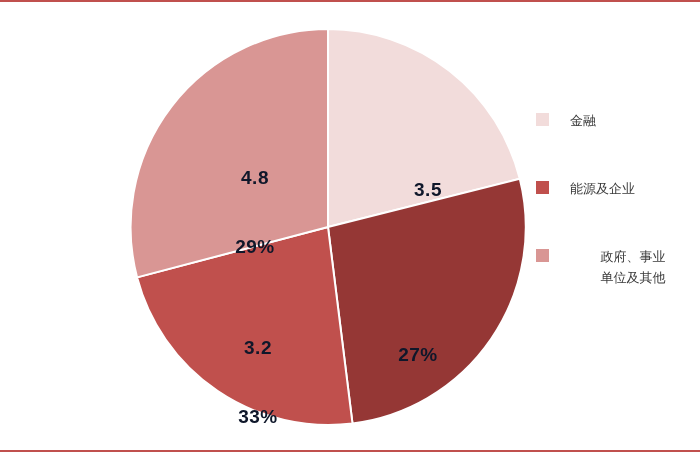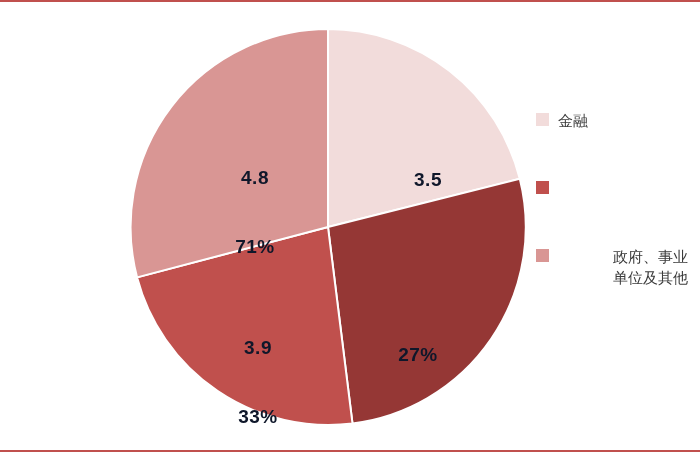--- a/index.html
+++ b/index.html
@@ -69,28 +69,29 @@
     height: 40px;
   }
   .legend-swatch {
     width: 13px;
     height: 13px;
     flex: 0 0 13px;
     margin-top: 3px;
     margin-right: 9px;
   }
   .legend-label {
-    font-size: 15px;
+    font-size: 13px;
     color: #3a3a3a;
     line-height: 21px;
     white-space: pre-line;
     text-align: left;
+    margin-left: 12px;
   }
   .legend-label.two-line {
-    text-align: right;
+    text-align: center;
     width: 130px;
   }
 </style>
 </head>
 <body>
 
 <div id="chart-frame">
 
   <div class="frame-border-top"></div>
   <div class="frame-border-bottom"></div>
@@ -100,46 +101,47 @@
 
       <path d="M 210 205 L 210 7 A 198 198 0 0 1 401.8 156.8 Z" fill="#f2dcdb" stroke="#ffffff" stroke-width="2"></path>
 
       <path d="M 210 205 L 401.8 156.8 A 198 198 0 0 1 234.5 401.5 Z" fill="#953735" stroke="#ffffff" stroke-width="2"></path>
 
       <path d="M 210 205 L 234.5 401.5 A 198 198 0 0 1 19.1 255.4 Z" fill="#c0504d" stroke="#ffffff" stroke-width="2"></path>
 
       <path d="M 210 205 L 19.1 255.4 A 198 198 0 0 1 210 7 Z" fill="#d99694" stroke="#ffffff" stroke-width="2"></path>
     </svg>
 
-    <div class="slice-label" style="left:255px; top:100px; width:110px;">
+    <div class="slice-label" style="left:255px; top:110px; width:110px;">
       <div>3.5</div>
     </div>
 
     <div class="slice-label" style="left:245px; top:275px; width:110px;">
       <div>27%</div>
     </div>
 
     <div class="slice-label" style="left:85px; top:268px; width:110px;">
-      <div>3.9</div>
+      <div>3.2</div>
       <div>33%</div>
     </div>
 
     <div class="slice-label" style="left:82px; top:98px; width:110px;">
       <div>4.8</div>
-      <div>71%</div>
+      <div>29%</div>
     </div>
   </div>
 
   <div id="legend">
     <div class="legend-item">
       <span class="legend-swatch" style="background:#f2dcdb;"></span>
       <span class="legend-label">金融</span>
     </div>
     <div class="legend-item">
       <span class="legend-swatch" style="background:#c0504d;"></span>
+      <span class="legend-label">能源及企业</span>
     </div>
     <div class="legend-item">
       <span class="legend-swatch" style="background:#d99694;"></span>
       <span class="legend-label two-line">政府、事业
 单位及其他</span>
     </div>
   </div>
 
 </div>
 

